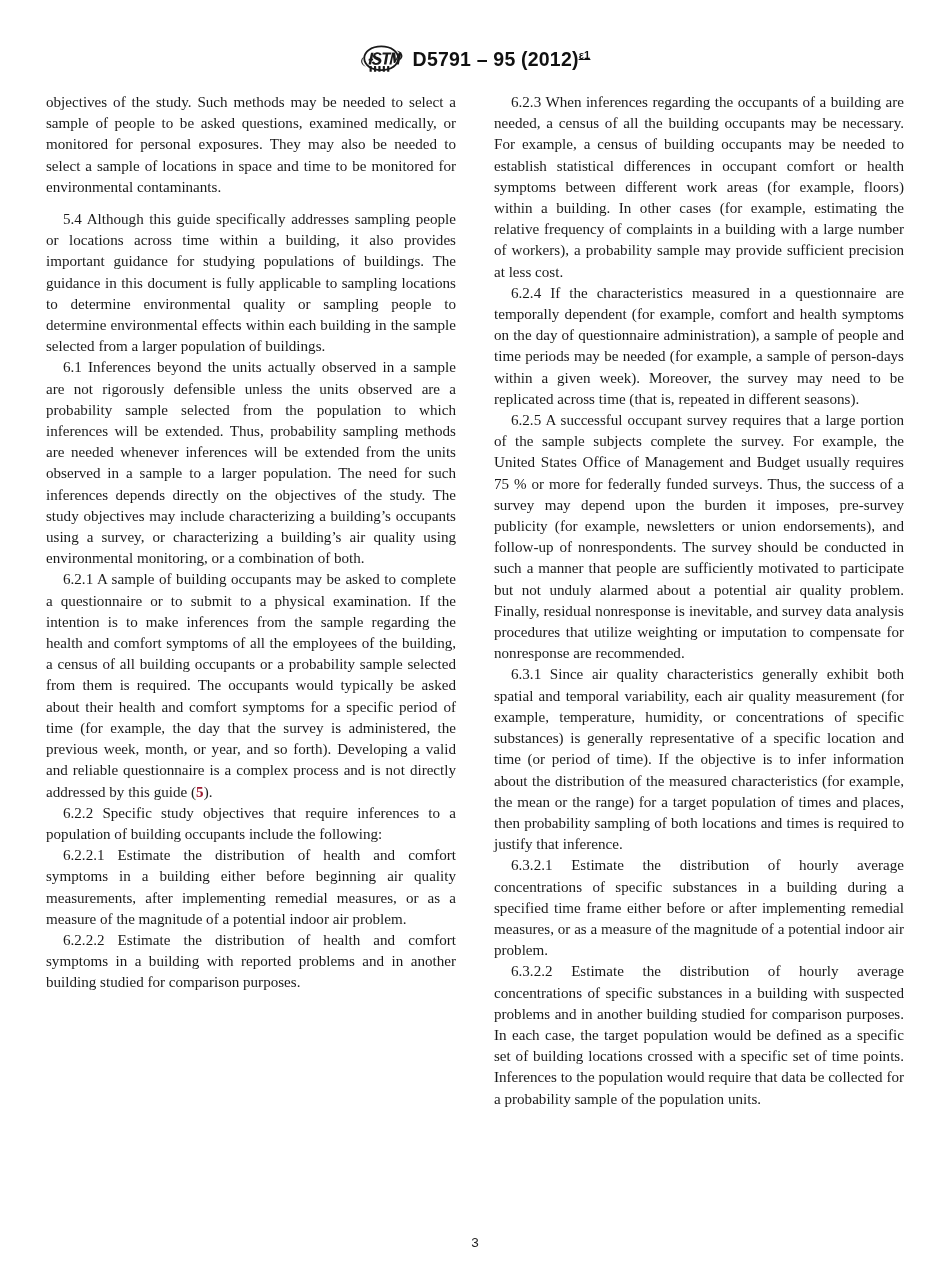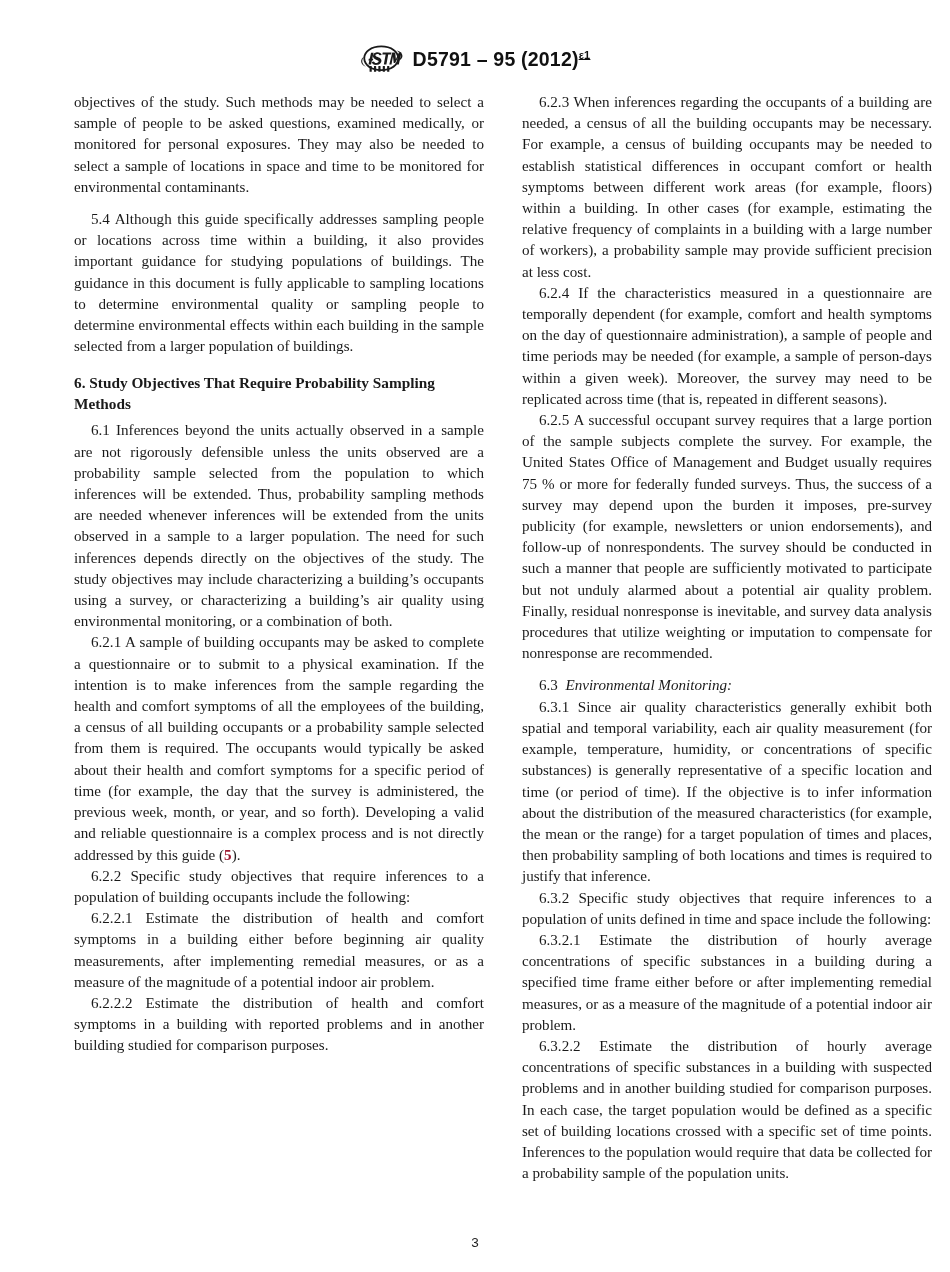--- a/index.html
+++ b/index.html
@@ -53,21 +53,20 @@
   }
 
   
   .columns {
     position: absolute;
     top: 92px;
     left: 46px;
     width: 858px;
     display: flex;
     gap: 38px;
-    margin-left: 28px;
   }
   .col {
     width: 410px;
   }
 
   p.para {
     margin: 0;
     text-align: justify;
     text-justify: inter-word;
     font-size: 15.1px;
@@ -149,21 +148,20 @@
 
   <div class="columns">
 
     <div class="col">
 
       <p class="para noindent">objectives of the study. Such methods may be needed to select a sample of people to be asked questions, examined medically, or monitored for personal exposures. They may also be needed to select a sample of locations in space and time to be monitored for environmental contaminants.</p>
 
 
       <p class="para gap">5.4 Although this guide specifically addresses sampling people or locations across time within a building, it also provides important guidance for studying populations of buildings. The guidance in this document is fully applicable to sampling locations to determine environmental quality or sampling people to determine environmental effects within each building in the sample selected from a larger population of buildings.</p>
 
-      <p class="sec-head">6. Study Objectives That Require Probability Sampling Methods</p>
 
       <p class="para">6.1 Inferences beyond the units actually observed in a sample are not rigorously defensible unless the units observed are a probability sample selected from the population to which inferences will be extended. Thus, probability sampling methods are needed whenever inferences will be extended from the units observed in a sample to a larger population. The need for such inferences depends directly on the objectives of the study. The study objectives may include characterizing a building’s occupants using a survey, or characterizing a building’s air quality using environmental monitoring, or a combination of both.</p>
 
 
       <p class="para"><span>6.2.1 A sample of building occupants may be asked to complete a questionnaire or to submit to a physical examination. If the intention is to make inferences from the sample regarding the health and comfort symptoms of all the employees of the building, a census of all building occupants or a probability sample selected from them is required. The occupants would typically be asked about their health and comfort symptoms for a specific period of time (for example, the day that the survey is administered, the previous week, month, or year, and so forth). Developing a valid and reliable questionnaire is a complex process and is not directly addressed by this guide (</span><span class="refnum">5</span><span>).</span></p>
 
       <p class="para">6.2.2 Specific study objectives that require inferences to a population of building occupants include the following:</p>
 
       <p class="para">6.2.2.1 Estimate the distribution of health and comfort symptoms in a building either before beginning air quality measurements, after implementing remedial measures, or as a measure of the magnitude of a potential indoor air problem.</p>
 
@@ -172,25 +170,23 @@
     </div>
 
     <div class="col">
 
       <p class="para">6.2.3 When inferences regarding the occupants of a building are needed, a census of all the building occupants may be necessary. For example, a census of building occupants may be needed to establish statistical differences in occupant comfort or health symptoms between different work areas (for example, floors) within a building. In other cases (for example, estimating the relative frequency of complaints in a building with a large number of workers), a probability sample may provide sufficient precision at less cost.</p>
 
       <p class="para">6.2.4 If the characteristics measured in a questionnaire are temporally dependent (for example, comfort and health symptoms on the day of questionnaire administration), a sample of people and time periods may be needed (for example, a sample of person-days within a given week). Moreover, the survey may need to be replicated across time (that is, repeated in different seasons).</p>
 
       <p class="para">6.2.5 A successful occupant survey requires that a large portion of the sample subjects complete the survey. For example, the United States Office of Management and Budget usually requires 75 % or more for federally funded surveys. Thus, the success of a survey may depend upon the burden it imposes, pre-survey publicity (for example, newsletters or union endorsements), and follow-up of nonrespondents. The survey should be conducted in such a manner that people are sufficiently motivated to participate but not unduly alarmed about a potential air quality problem. Finally, residual nonresponse is inevitable, and survey data analysis procedures that utilize weighting or imputation to compensate for nonresponse are recommended.</p>
 
-      <p class="para gap"><span class="numlabel">6.3</span>&nbsp;&nbsp;<span class="italic">Environmental Monitoring:</span></p>
 
       <p class="para">6.3.1 Since air quality characteristics generally exhibit both spatial and temporal variability, each air quality measurement (for example, temperature, humidity, or concentrations of specific substances) is generally representative of a specific location and time (or period of time). If the objective is to infer information about the distribution of the measured characteristics (for example, the mean or the range) for a target population of times and places, then probability sampling of both locations and times is required to justify that inference.</p>
 
-      <p class="para">6.3.2 Specific study objectives that require inferences to a population of units defined in time and space include the following:</p>
 
       <p class="para">6.3.2.1 Estimate the distribution of hourly average concentrations of specific substances in a building during a specified time frame either before or after implementing remedial measures, or as a measure of the magnitude of a potential indoor air problem.</p>
 
       <p class="para">6.3.2.2 Estimate the distribution of hourly average concentrations of specific substances in a building with suspected problems and in another building studied for comparison purposes. In each case, the target population would be defined as a specific set of building locations crossed with a specific set of time points. Inferences to the population would require that data be collected for a probability sample of the population units.</p>
 
     </div>
   </div>
 
   <div class="footer">
     <span>3</span>

